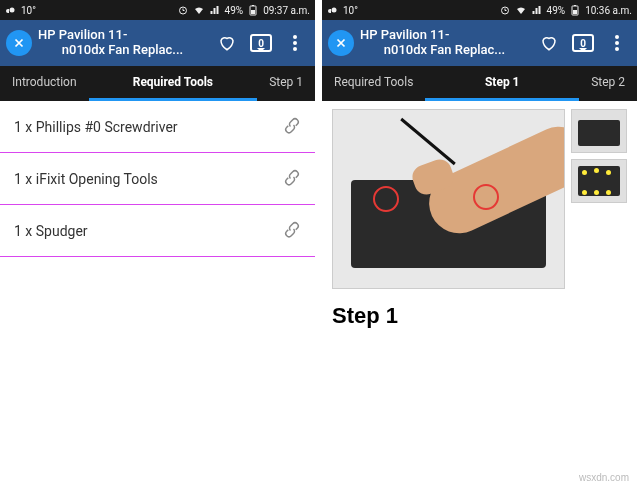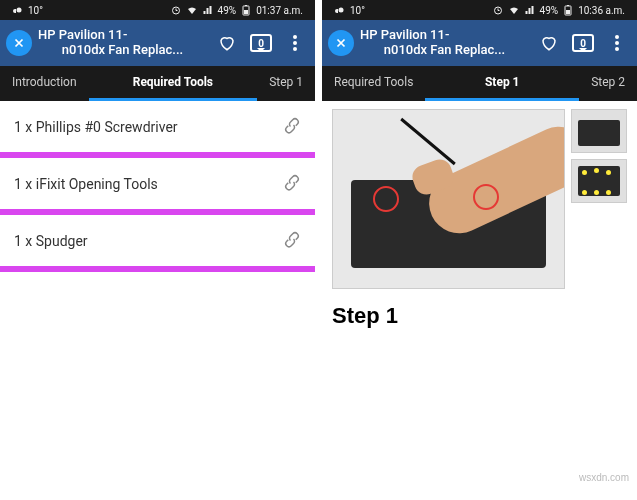--- a/index.html
+++ b/index.html
@@ -18,21 +18,21 @@
     display: flex;
     flex-direction: column;
     overflow: hidden;
   }
   
   .status-bar {
     height: 20px;
     background: #1a1a1a;
     display: flex;
     align-items: center;
-    padding: 0 12px;
+    padding: 0 5px;
     gap: 4px;
     color: #eee;
     font-size: 10px;
   }
   .status-bar .spacer { flex: 1; }
   .status-bar .ico { width: 12px; height: 12px; fill: #eee; }
   .status-bar .txt { font-size: 10px; color: #eee; }
   
   .app-bar {
     background: #2b548c;
@@ -111,21 +111,21 @@
   .tab.right { flex: 0 0 auto; }
   
   .content-tools {
     flex: 1;
     background: #fff;
   }
   .tool-row {
     display: flex;
     align-items: center;
     padding: 15px 14px;
-    border-bottom: 6px solid #d946ef;
+    border-bottom: 1px solid #d946ef;
     color: #333;
     font-size: 14px;
   }
   .tool-row .name { flex: 1; }
   .tool-row .link-icon svg { width: 18px; height: 18px; fill: #888; }
   
   .content-step {
     flex: 1;
     background: #fff;
     padding: 8px 10px;
@@ -256,21 +256,21 @@
       </svg>
     <svg class="ico" viewBox="0 0 24 24">
         <path d="M3 20h4v-6H3zm6 0h4V8H9zm6 0h4V4h-4z"></path>
       </svg>
     <span class="txt">49%</span>
     <svg class="ico" viewBox="0 0 24 24">
         <rect x="6" y="4" width="12" height="18" rx="1" fill="none" stroke="#eee" stroke-width="2"></rect>
         <rect x="8" y="12" width="8" height="8" fill="#eee"></rect>
         <rect x="10" y="2" width="4" height="2" fill="#eee"></rect>
       </svg>
-    <span class="txt">01:37 a.m.</span>
+    <span class="txt">09:37 a.m.</span>
   </div>
 
   <div class="app-bar">
     <div class="close-btn">
       <svg viewBox="0 0 24 24">
           <path d="M18 6L6 18M6 6l12 12" stroke="#fff" stroke-width="3" fill="none"></path>
         </svg>
     </div>
     <div class="title-box">
       <div>HP Pavilion 11-</div>

